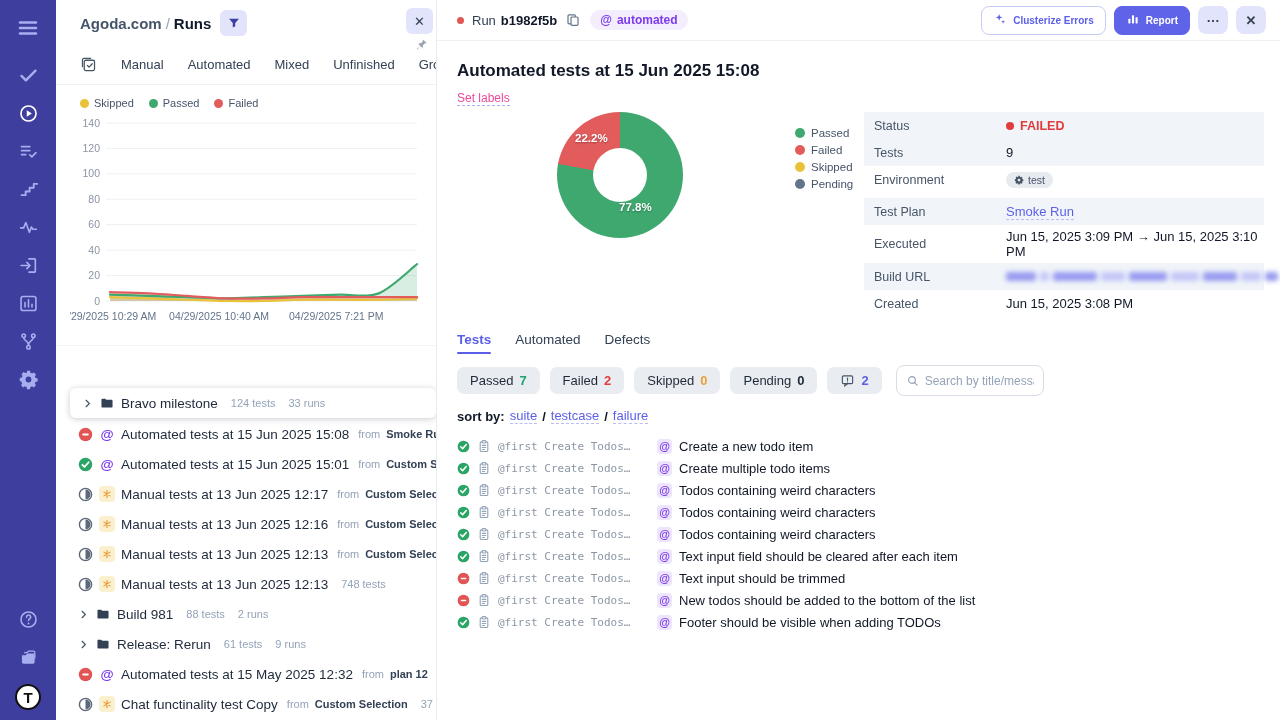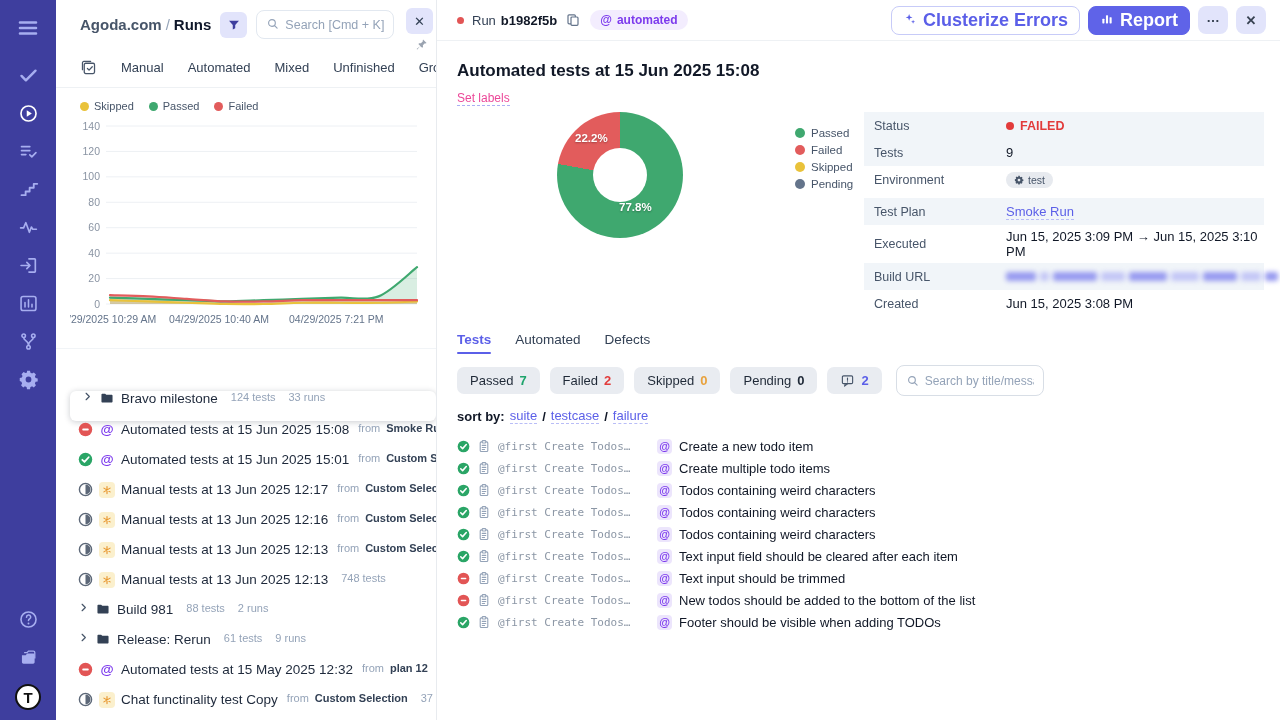--- a/index.html
+++ b/index.html
@@ -38,21 +38,21 @@
   .lp-tabs .sel-icon{width:17px;height:17px;color:#475569}
   .lp-tabs .sel-icon svg{width:17px;height:17px}
   .lp-tab{cursor:pointer;white-space:nowrap}
 
   .chart-box{padding:12px 14px 0}
   .legend{display:flex;gap:15px;font-size:11px;color:#475569;padding:0 10px 2px}
   .legend .li{display:flex;align-items:center;gap:5px}
   .legend .dot{width:9px;height:9px;border-radius:50%}
 
   .run-list{flex:1;margin-top:8px;border-top:1px solid #f1f4f7;padding-top:42px;position:relative;overflow:hidden}
-  .row{height:30px;display:flex;align-items:flex-start;gap:6px;padding:0 6px 0 22px;font-size:13.5px;color:#1f2937;white-space:nowrap;position:relative;cursor:pointer;overflow:hidden}
+  .row{height:30px;display:flex;align-items:center;gap:6px;padding:0 6px 0 22px;font-size:13.5px;color:#1f2937;white-space:nowrap;position:relative;cursor:pointer;overflow:hidden}
   .row .title{font-weight:500;color:#1e293b}
   .row .chev{width:11px;height:11px;color:#475569;flex:none}
   .row .chev svg{width:11px;height:11px;display:block}
   .row .fold{width:16px;height:14px;color:#334155;flex:none}
   .row .fold svg{width:16px;height:14px;display:block}
   .row .st{width:15px;height:15px;flex:none}
   .row .st svg{width:15px;height:15px;display:block}
   .row .at-plain{color:#7c3aed;font-weight:800;font-size:13.5px;width:16px;text-align:center;flex:none}
   .row .man{width:16px;height:16px;background:#fbf0cd;border-radius:4px;display:flex;align-items:center;justify-content:center;flex:none}
   .row .man svg{width:10px;height:10px}
@@ -67,21 +67,21 @@
   .detail{flex:1;min-width:0;display:flex;flex-direction:column;background:#fff}
   .topbar{height:41px;flex:none;display:flex;align-items:center;gap:8px;padding:0 14px 0 20px;border-bottom:1px solid #eef1f4}
   .run-dot{width:7px;height:7px;border-radius:50%;background:#e25555;flex:none}
   .run-label{font-size:13px;color:#334155}
   .run-id{font-size:13px;font-weight:700;color:#111827;margin-left:-3px}
   .copy-btn{width:17px;height:17px;color:#64748b;cursor:pointer}
   .copy-btn svg{width:16px;height:16px}
   .auto-badge{display:flex;align-items:center;gap:5px;background:#f3edfe;border-radius:12px;padding:3px 10px;font-size:12px;font-weight:600;color:#7c3aed;cursor:pointer}
   .auto-badge .at{font-weight:800}
   .topbar-right{margin-left:auto;display:flex;align-items:center;gap:8px}
-  .btn{display:flex;align-items:center;gap:6px;border-radius:8px;font-size:18px;font-weight:600;cursor:pointer;height:29px;padding:0 11px}
+  .btn{display:flex;align-items:center;gap:6px;border-radius:8px;font-size:10px;font-weight:600;cursor:pointer;height:29px;padding:0 11px}
   .btn svg{width:14px;height:14px}
   .btn.outline{border:1px solid #c7cbf8;color:#5b5fe8;background:#fff}
   .btn.solid{background:#5f63e8;color:#fff;border:1px solid #5f63e8}
   .btn.ghost{background:#e2e4fb;color:#374151;width:30px;height:28px;padding:0;justify-content:center;font-size:13px;font-weight:700}
 
   .content{padding:10px 16px 0 20px;overflow:hidden}
   .d-title{font-size:17px;font-weight:700;color:#111827;margin:10px 0 7px}
   .set-labels{display:inline-block;font-size:12px;color:#ec4899;border-bottom:1px dashed #aab0f5;cursor:pointer}
 
   .overview{display:flex;margin-top:6px}
@@ -225,27 +225,20 @@
 
     <header class="lp-head">
       <div class="crumb">
         <span class="proj">Agoda.com</span><span class="sep">/</span><span class="sect">Runs</span>
       </div>
       <div class="icon-chip" id="filter-btn">
           <svg viewBox="0 0 24 24" fill="#3E3E9E">
             <path d="M3.5 4.5h17l-6.4 7.3v5.7l-4.2 2v-7.7z"></path>
           </svg>
         </div>
-      <div class="search">
-        <span id="search-icon-1"><svg viewBox="0 0 24 24" fill="none" stroke="#94a3b8" stroke-width="2.1">
-              <circle cx="11" cy="11" r="6.2"></circle>
-              <path stroke-linecap="round" d="M15.8 15.8 20.5 20.5"></path>
-            </svg></span>
-        <input placeholder="Search [Cmd + K]" style="">
-      </div>
     </header>
 
     <div class="lp-tabs" id="lp-tabs">
         <span class="sel-icon"><svg viewBox="0 0 24 24" fill="none" stroke="currentColor" stroke-width="1.8">
             <rect x="6" y="6" width="14.5" height="14.5" rx="2"></rect>
             <path stroke-linecap="round" stroke-linejoin="round" d="M10.5 13.4l2.3 2.3 4.5-4.8"></path>
             <path stroke-linecap="round" d="M3.5 15V5.4c0-1 .8-1.9 1.9-1.9H15"></path>
           </svg></span>
         <span class="lp-tab">Manual</span>
         <span class="lp-tab">Automated</span>

